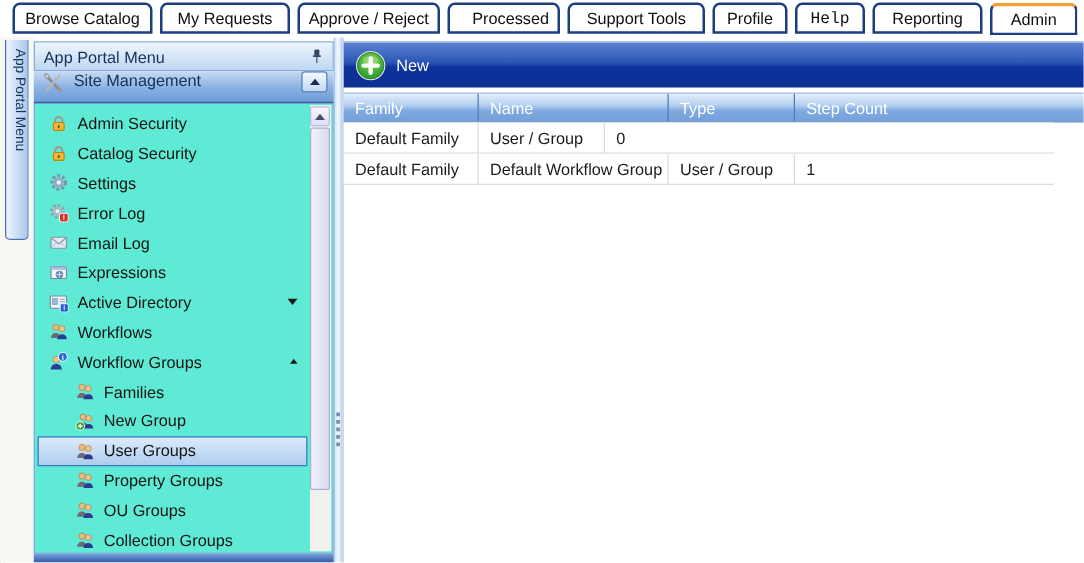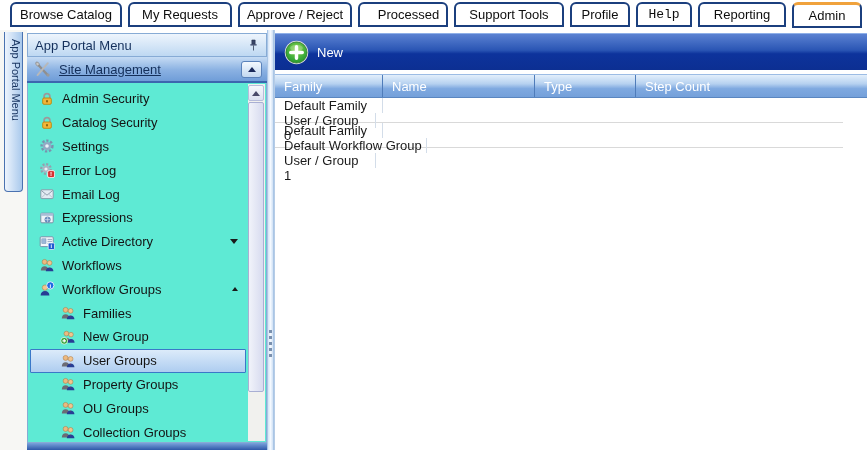--- a/index.html
+++ b/index.html
@@ -26,21 +26,21 @@
     padding:7px 0 0 2px;white-space:nowrap;}
 
   
   .sidebar{position:absolute;left:27px;top:30px;width:240px;height:420px;}
   .sb-header{position:absolute;top:3px;left:0;right:0;height:24px;box-sizing:border-box;
     background:linear-gradient(180deg,#eef5fd,#bed8f2);border:1px solid #87abd5;
     display:flex;align-items:center;padding:0 7px;font-size:13px;color:#14305c;}
   .sb-pin{margin-left:auto;display:flex;}
   .sb-section{position:absolute;top:27px;left:0;right:0;height:26px;box-sizing:border-box;
     background:linear-gradient(180deg,#c6dcf4,#8ab1e2 55%,#6f9dd8);border-bottom:2px solid #3c66ae;
-    display:flex;align-items:center;font-size:13px;color:#142f5a;text-decoration:underline;}
+    display:flex;font-size:13px;color:#142f5a;}
   .sb-section .sec-ic{margin:0 7px 0 6px;display:flex;}
   .collapse-btn{margin-left:auto;margin-right:5px;width:21px;height:17px;box-sizing:border-box;
     border:1px solid #5a82ba;border-radius:3px;display:flex;align-items:center;justify-content:center;
     background:linear-gradient(180deg,#f4f9fe,#c2d8f0);}
   .tri-up{width:0;height:0;border-left:4px solid transparent;border-right:4px solid transparent;border-bottom:5px solid #1a2a5a;}
 
   .sb-list{position:absolute;top:53px;bottom:7px;left:0;right:0;box-sizing:border-box;
     background:#5eead4;border:1px solid #87abd5;border-top:none;padding-top:4px;overflow:hidden;}
   .mi{box-sizing:border-box;height:23.8px;display:flex;align-items:center;
     padding-left:11px;margin-right:20px;font-size:13px;color:#141414;cursor:default;}
@@ -80,21 +80,21 @@
   .new-btn{display:flex;align-items:center;gap:8px;margin-left:9px;color:#fff;font-size:13px;cursor:default;}
 
   .grid-header{position:absolute;left:0;top:44px;width:592px;height:24px;box-sizing:border-box;
     background:linear-gradient(180deg,#e3effб 0%,#b6d1f0 40%,#7fa9e0 62%,#74a0da 100%);
     background:linear-gradient(180deg,#e3effb 0%,#b6d1f0 40%,#7fa9e0 62%,#74a0da 100%);
     border-top:1px solid #9cbce4;border-bottom:1px solid #5a86c0;display:flex;}
   .th{box-sizing:border-box;padding-left:9px;display:flex;align-items:center;
     font-size:13px;color:#ffffff;border-right:1px solid #4f7cba;flex:none;cursor:default;}
   .th.col3{border-right:none;}
   .grid-body{position:absolute;left:0;top:68px;width:592px;}
-  .tr{display:flex;width:568px;height:25px;box-sizing:border-box;border-bottom:1px solid #d9d9d9;background:#fff;flex-direction:column;}
+  .tr{display:flex;width:568px;height:25px;box-sizing:border-box;border-bottom:1px solid #d9d9d9;background:#fff;}
   .td{box-sizing:border-box;padding-left:9px;display:flex;align-items:center;
     font-size:13px;color:#1a1a1a;border-right:1px solid #d3dde9;flex:none;}
   .td.col3{border-right:none;}
   .col0{width:108px;}.col1{width:152px;}.col2{width:101px;}.col3{width:207px;}
 </style>
 </head>
 <body>
 
 <div class="win-edge"></div>
 

